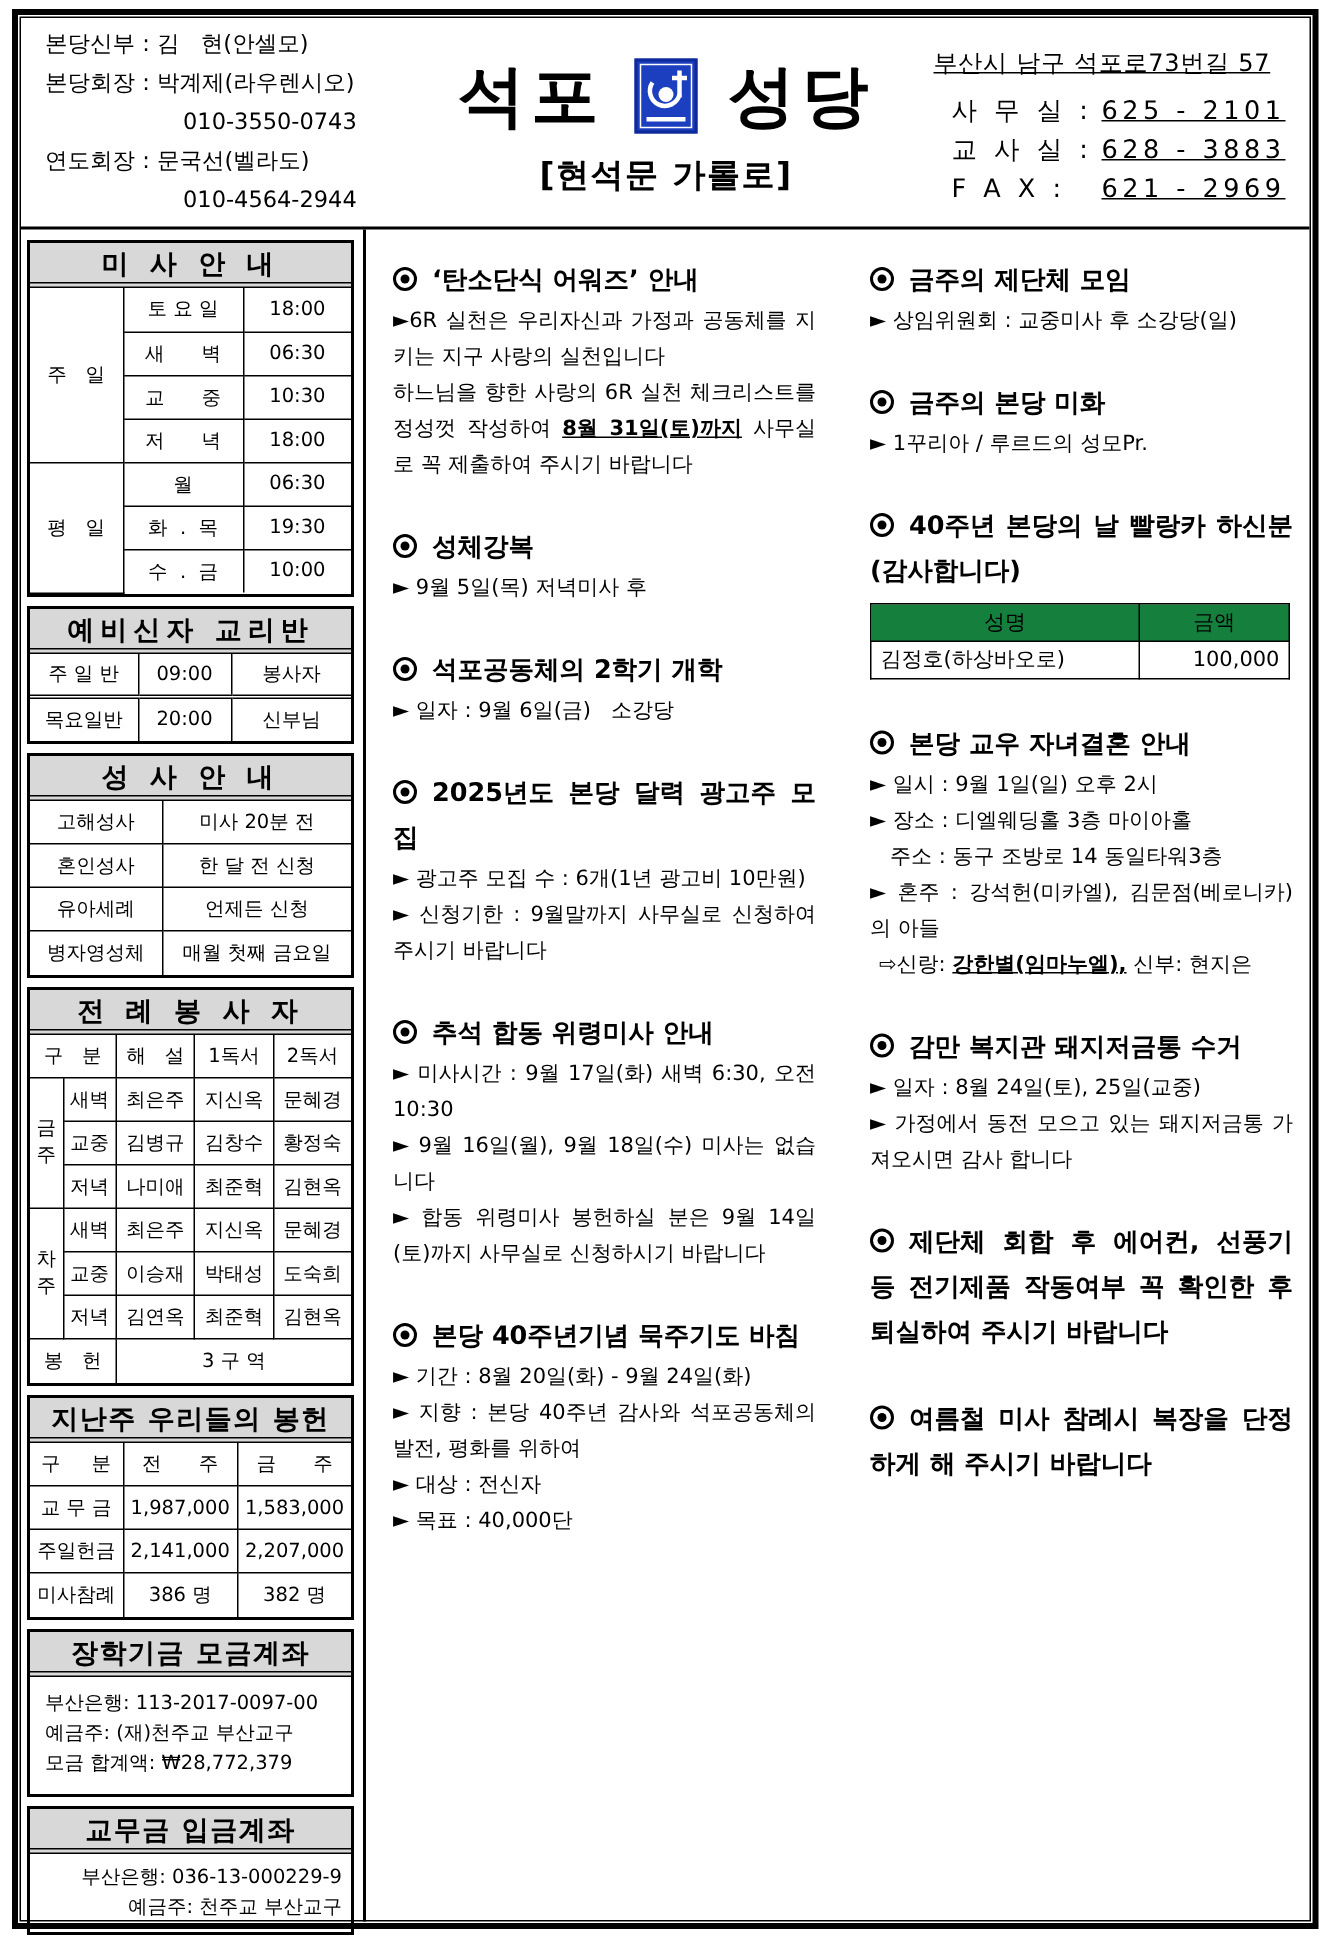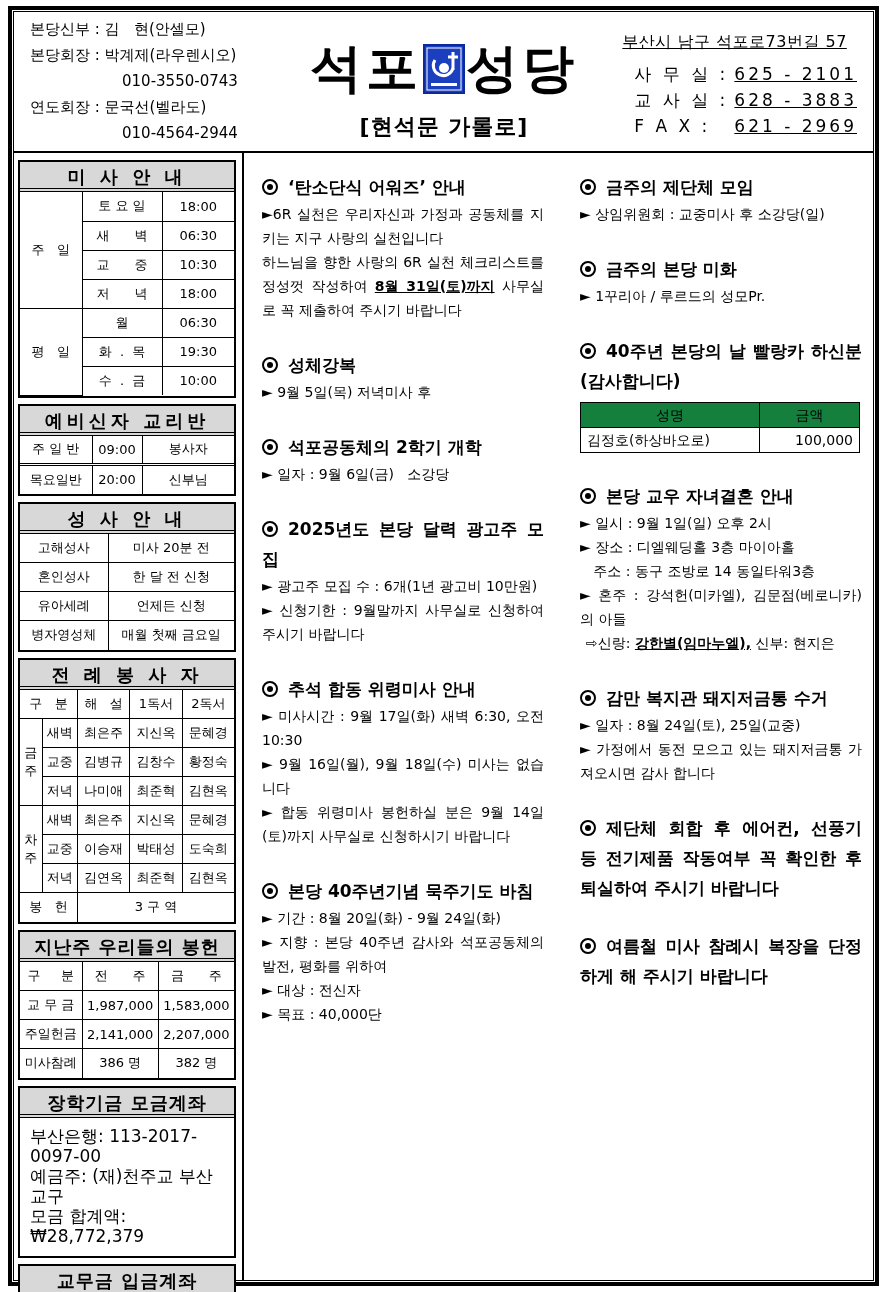--- a/index.html
+++ b/index.html
@@ -8,21 +8,21 @@
 
   .frame-outer { position: absolute; left: 8px; top: 6px; width: 871px; height: 1280px; border: 4px solid #000; }
   .frame-inner { position: absolute; left: 13px; top: 11px; width: 861px; height: 1270px; border: 1px solid #000; }
 
   
   .header { position: absolute; left: 14px; top: 12px; width: 859px; height: 141px; border-bottom: 2px solid #000; }
   .hdr-left { position: absolute; left: 16px; top: 4px; font-size: 15px; line-height: 26px; }
   .hdr-left .row { white-space: nowrap; }
   .hdr-left .phone { padding-left: 92px; }
   .hdr-center { position: absolute; left: 290px; top: 22px; width: 280px; text-align: center; }
-  .hdr-title { font-size: 52px; font-weight: bold; display: flex; align-items: center; justify-content: center; gap: 1px; letter-spacing: 4px; }
+  .hdr-title { font-size: 45px; font-weight: bold; display: flex; align-items: center; justify-content: center; gap: 20px; letter-spacing: 4px; }
   .logo { width: 42px; height: 50px; background: #1c3fbf; border: 2px solid #0d2a9a; position: relative; display: inline-block; }
   .logo svg { position: absolute; left: 0; top: 0; }
   .hdr-sub { font-size: 22px; font-weight: bold; margin-top: 8px; letter-spacing: 1px; }
   .hdr-right { position: absolute; right: 16px; top: 20px; font-size: 16px; text-decoration: underline; }
   .hdr-right .addr { margin-bottom: 8px; letter-spacing: 0.5px; }
   .hdr-right .tel { font-size: 17px; line-height: 26px; letter-spacing: 3px; white-space: nowrap; padding-left: 12px; }
   .hdr-right .tel span.lbl { display: inline-block; width: 100px; }
 
   
   .col-divider { position: absolute; left: 242px; top: 153px; width: 2px; height: 1128px; background: #000; }
@@ -30,21 +30,21 @@
   
   .sidebar { position: absolute; left: 18px; top: 160px; width: 218px; }
   .box { border: 2px solid #000; margin-bottom: 6px; }
   .box-title { background: #d8d8d8; text-align: center; font-weight: bold; font-size: 18px; height: 30px; line-height: 30px; border-bottom: 4px double #000; letter-spacing: 4px; }
   table.grid { width: 100%; border-collapse: collapse; font-size: 13px; }
   table.grid td { border: 1px solid #000; text-align: center; height: 29px; }
   table.grid tr:first-child td { border-top: none; }
   table.grid td:first-child { border-left: none; }
   table.grid td:last-child { border-right: none; }
   table.grid tr:last-child td { border-bottom: none; }
-  .acct { font-size: 17px; line-height: 20px; padding: 8px 10px 10px; }
+  .acct { font-size: 13px; line-height: 20px; padding: 8px 10px 10px; }
   .acct.center { text-align: right; padding: 6px 6px 6px; }
 
   
   .col { position: absolute; font-size: 14px; line-height: 24px; }
   .col-mid { left: 262px; top: 172px; width: 282px; }
   .col-right { left: 580px; top: 172px; width: 282px; }
   .sec { margin-bottom: 28px; }
   .sec-title { font-size: 17px; font-weight: bold; line-height: 30px; text-align: justify; }
   .sec-title .bullet { display: inline-block; width: 16px; height: 16px; border: 2px solid #000; border-radius: 50%; position: relative; vertical-align: -2px; margin-right: 10px; }
   .sec-title .bullet::after { content: ""; position: absolute; left: 3px; top: 3px; width: 6px; height: 6px; border-radius: 50%; background: #000; }
@@ -140,21 +140,21 @@
       </table>
   </div>
 
   <div class="box">
     <div class="box-title">예비신자 교리반</div>
     <table class="grid">
       <tbody>
           <tr>
             <td style="width:72px">주 일 반</td>
             <td>09:00</td>
-            <td style="width:92px">봉사자</td>
+            <td style="width:80px">봉사자</td>
           </tr>
       <tr>
             <td style="border-top:3px double #000">목요일반</td>
             <td style="border-top:3px double #000">20:00</td>
             <td style="border-top:3px double #000">신부님</td>
           </tr>
     </tbody>
       </table>
   </div>
 

